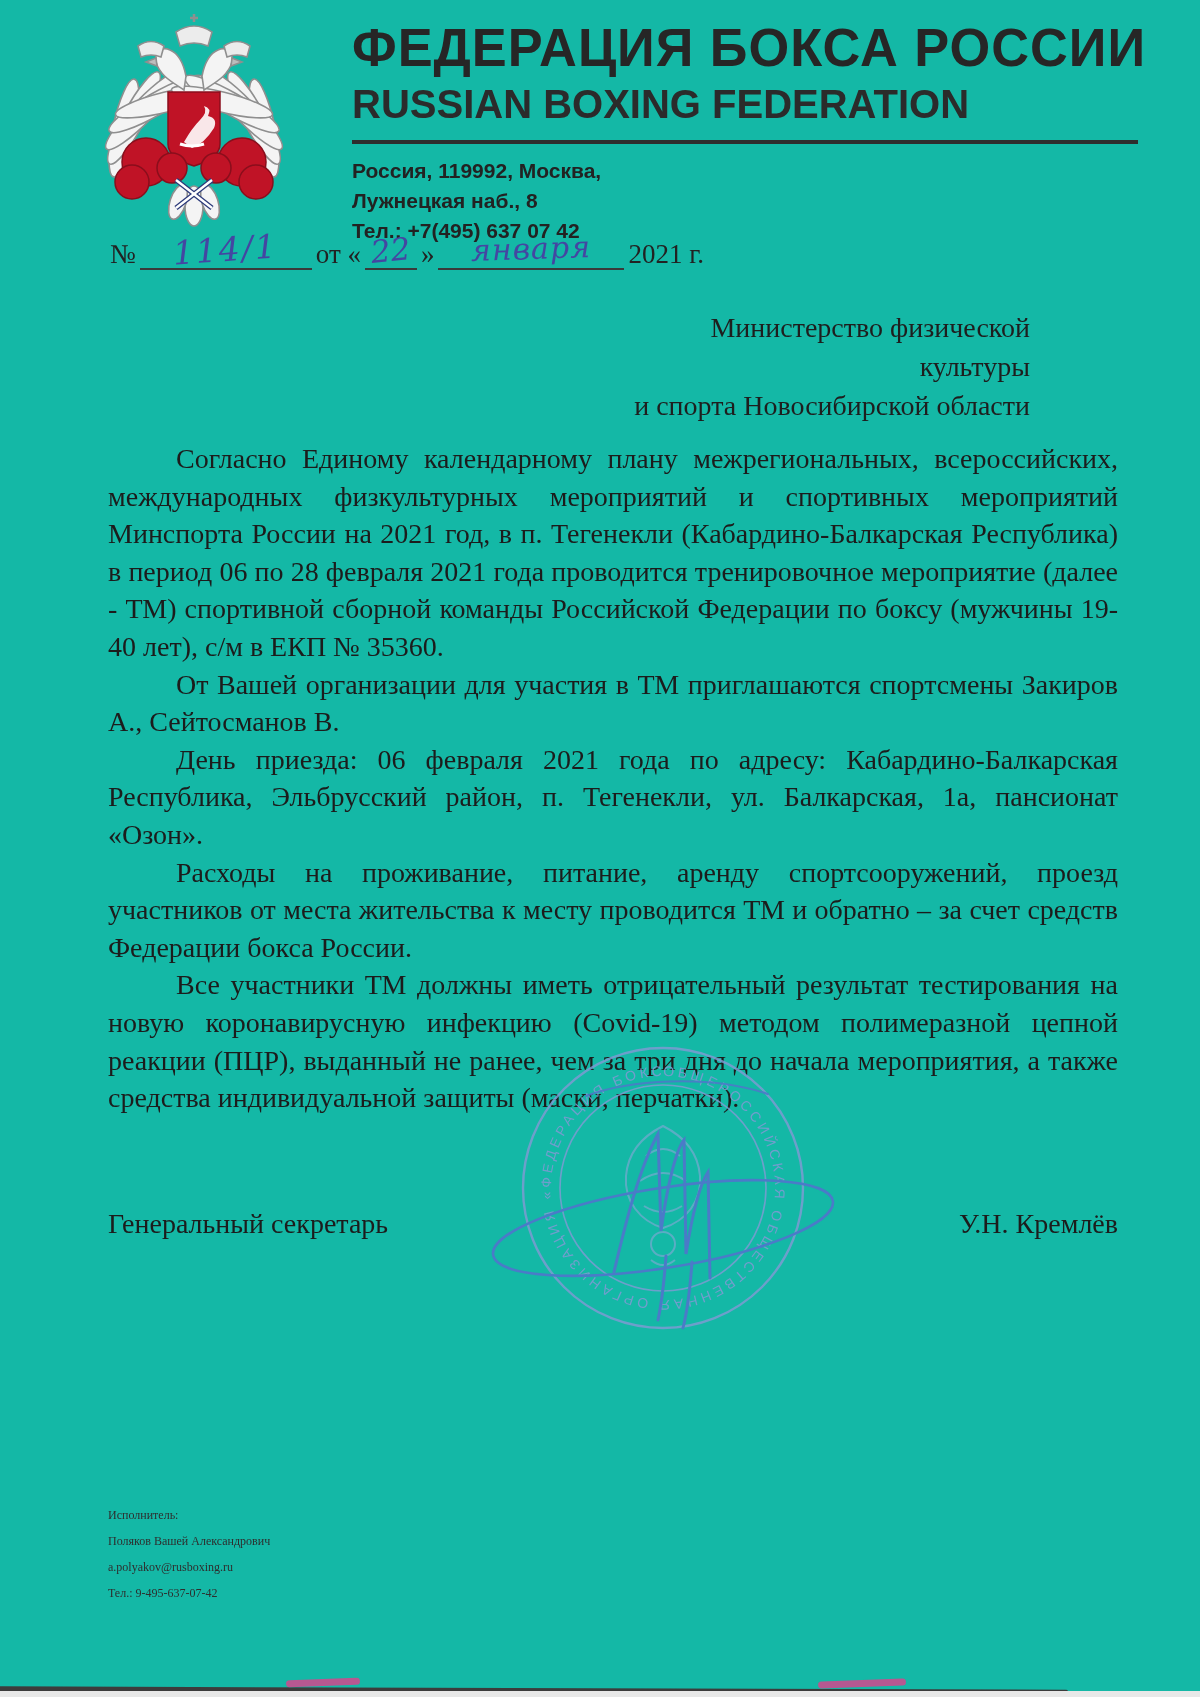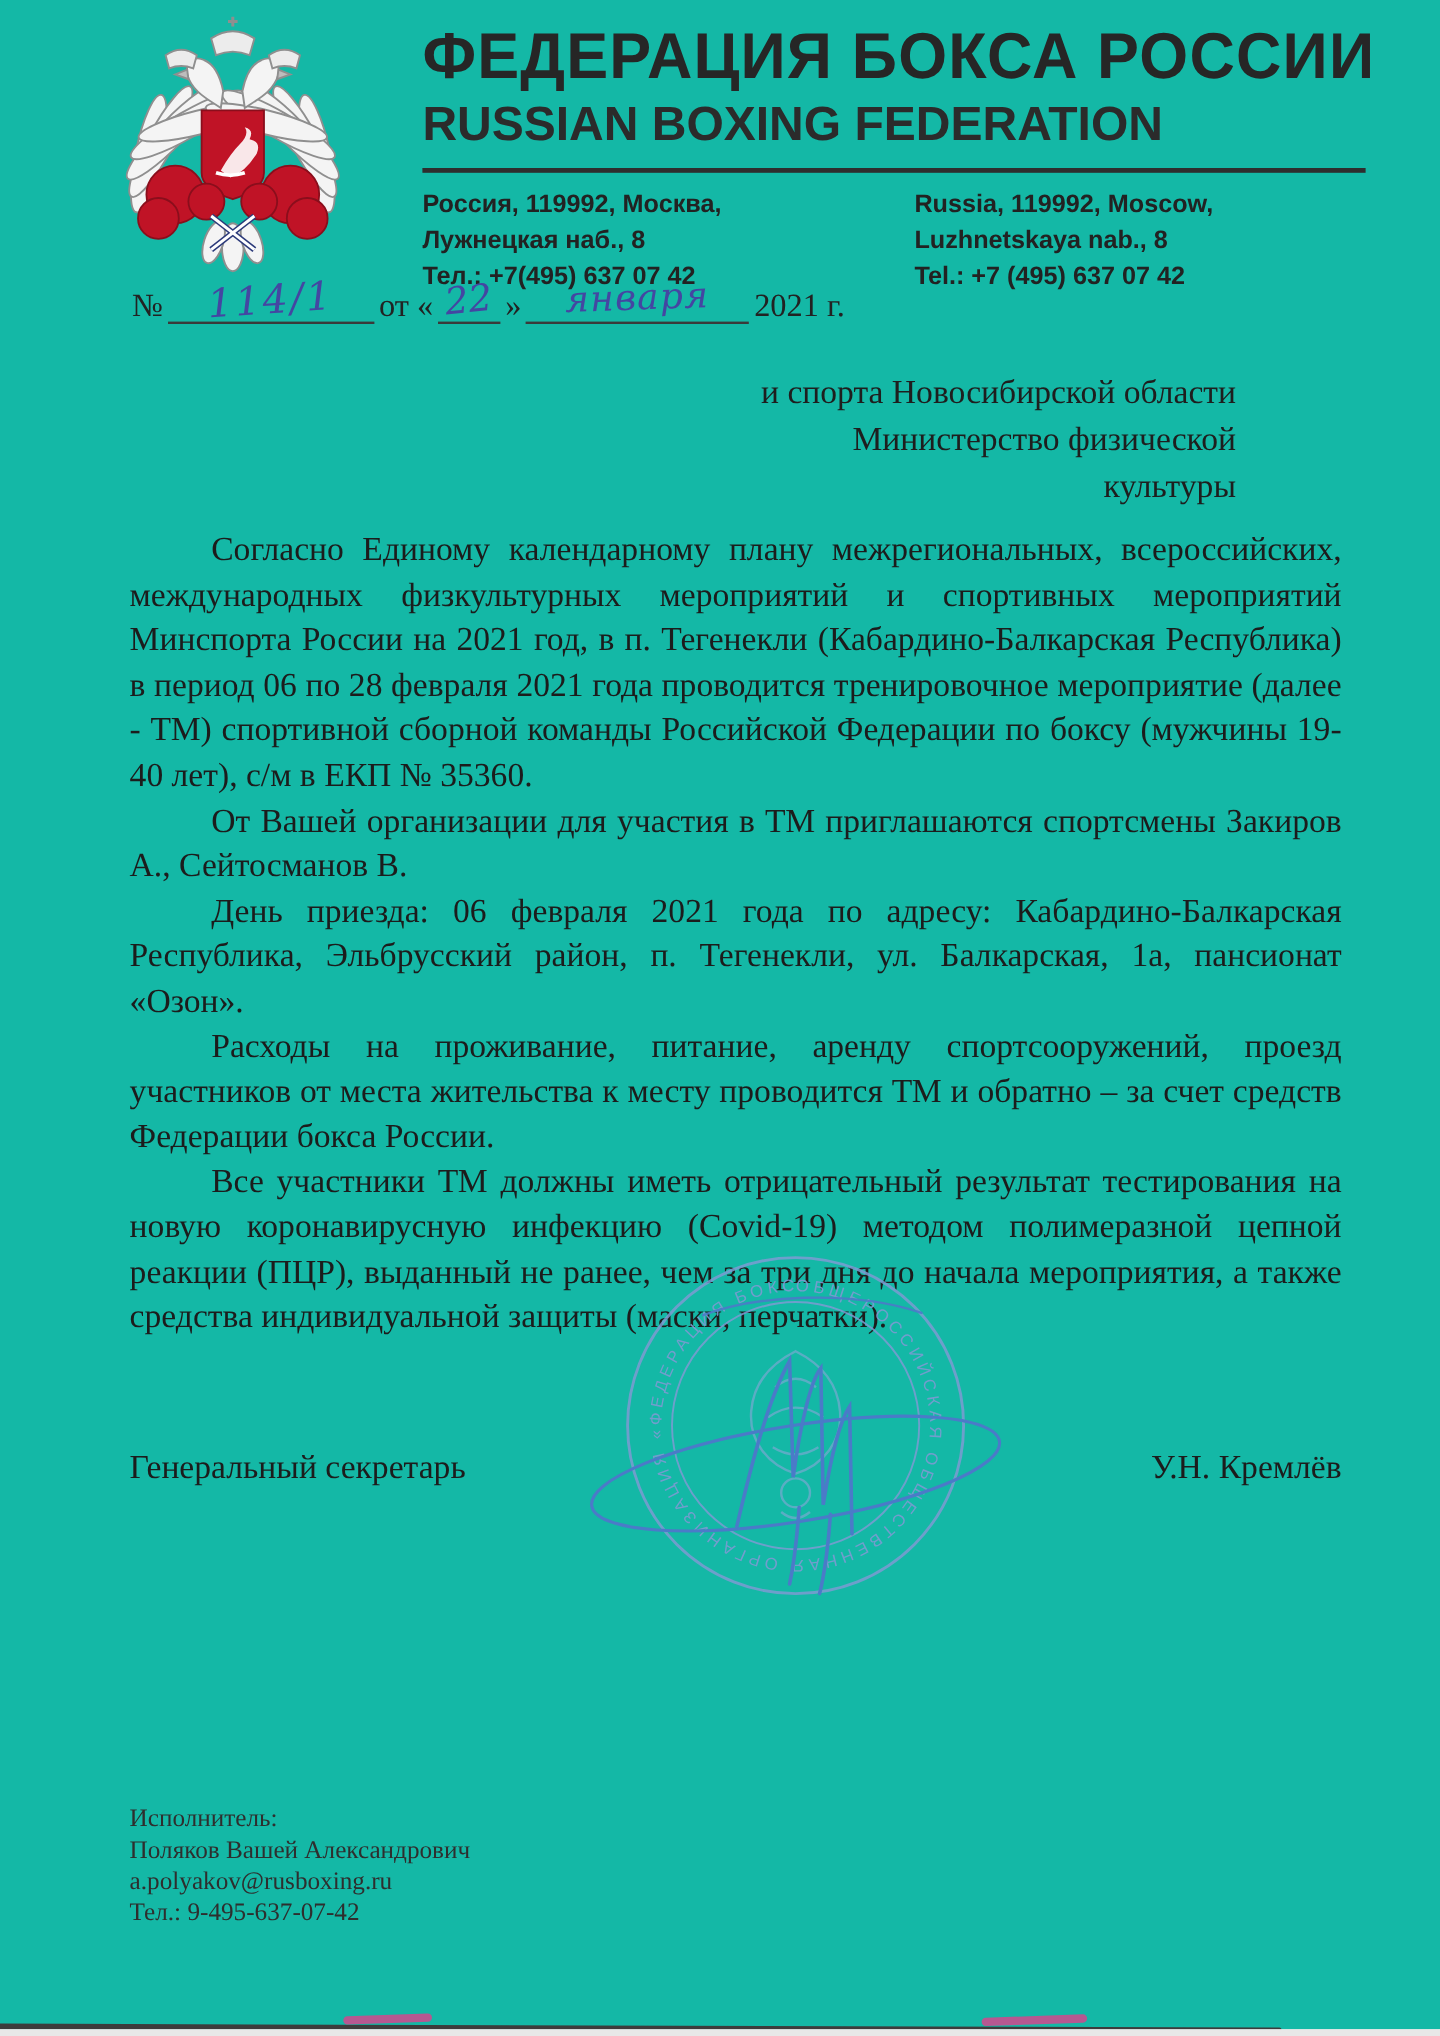--- a/index.html
+++ b/index.html
@@ -74,21 +74,21 @@
     position:absolute;left:108px;top:1208px;
     font-size:28px;color:#1c1c1c;text-align:right;
   }
   .sig-row-right{
     position:absolute;right:82px;top:1208px;
     font-size:28px;color:#1c1c1c;
   }
   
   .executor{
     position:absolute;left:108px;top:1502px;
-    font-size:21px;line-height:26px;color:#2e2e2e;
+    font-size:12px;line-height:26px;color:#2e2e2e;
   }
   
   .scan-edge{
     position:absolute;left:-4px;top:1688px;width:1072px;height:5px;
     background:#3c3c3c;transform:rotate(0.18deg);border-radius:2px;
   }
   .smudge{position:absolute;height:7px;border-radius:4px;
     background:#d2478d;opacity:0.85;transform:rotate(-2deg);}
   .smudge-1{left:286px;top:1679px;width:74px;}
   .smudge-2{left:818px;top:1680px;width:88px;}
@@ -165,35 +165,30 @@
   <div class="header-right">
     <div class="title-ru">ФЕДЕРАЦИЯ БОКСА РОССИИ</div>
     <div class="title-en">RUSSIAN BOXING FEDERATION</div>
     <div class="header-rule"></div>
     <div class="addr-row">
       <div class="addr-col addr-ru">
         <div>Россия, 119992, Москва,</div>
         <div>Лужнецкая наб., 8</div>
         <div>Тел.: +7(495) 637 07 42</div>
       </div>
-      <div class="addr-col addr-en">
-        <div>Russia, 119992, Moscow,</div>
-        <div>Luzhnetskaya nab., 8</div>
-        <div>Tel.: +7 (495) 637 07 42</div>
-      </div>
     </div>
   </div>
 
   <div class="ref-line">
     <span class="ref-printed">№</span><span class="blank blank-number"><span class="hand hand-number">114/1</span></span><span class="ref-printed">от «</span><span class="blank blank-day"><span class="hand hand-day">22</span></span><span class="ref-printed">»</span><span class="blank blank-month"><span class="hand hand-month">января</span></span><span class="ref-printed">2021 г.</span>
   </div>
 
   <div class="recipient">
+    <div>Министерство физической культуры</div>
     <div>и спорта Новосибирской области</div>
-    <div>Министерство физической культуры</div>
   </div>
 
   <div class="body-text">
     <p>Согласно Единому календарному плану межрегиональных, всероссийских, международных физкультурных мероприятий и спортивных мероприятий Минспорта России на 2021 год, в п. Тегенекли (Кабардино-Балкарская Республика) в период 06 по 28 февраля 2021 года проводится тренировочное мероприятие (далее - ТМ) спортивной сборной команды Российской Федерации по боксу (мужчины 19-40 лет), с/м в ЕКП № 35360.</p>
     <p>От Вашей организации для участия в ТМ приглашаются спортсмены Закиров А., Сейтосманов В.</p>
     <p>День приезда: 06 февраля 2021 года по адресу: Кабардино-Балкарская Республика, Эльбрусский район, п. Тегенекли, ул. Балкарская, 1а, пансионат «Озон».</p>
     <p>Расходы на проживание, питание, аренду спортсооружений, проезд участников от места жительства к месту проводится ТМ и обратно – за счет средств Федерации бокса России.</p>
     <p>Все участники ТМ должны иметь отрицательный результат тестирования на новую коронавирусную инфекцию (Covid-19) методом полимеразной цепной реакции (ПЦР), выданный не ранее, чем за три дня до начала мероприятия, а также средства индивидуальной защиты (маски, перчатки).</p>
   </div>
 

